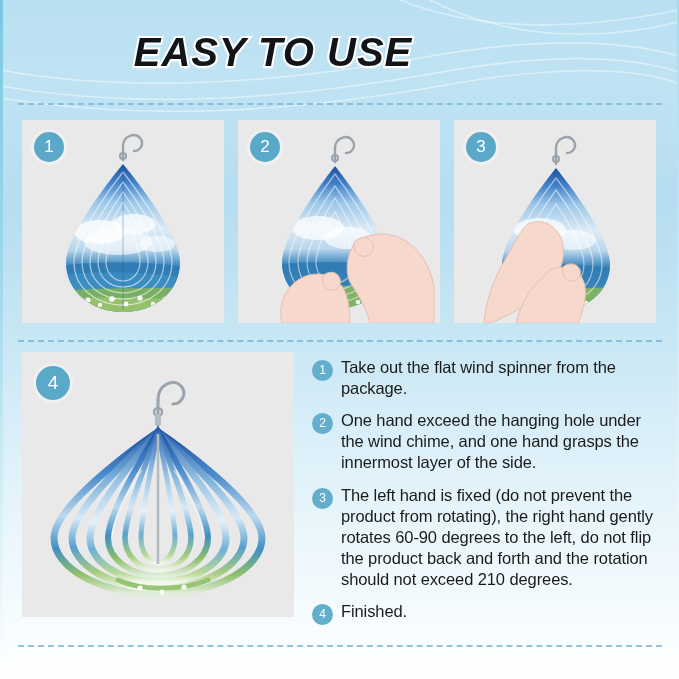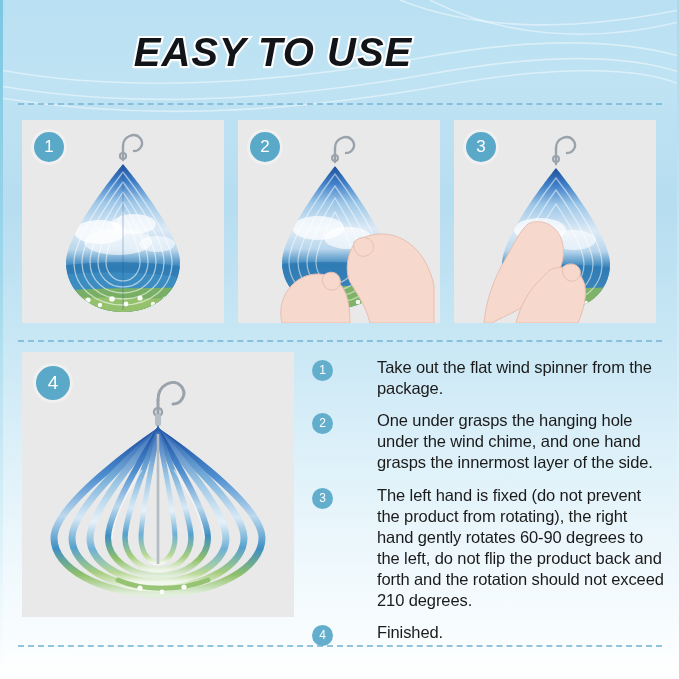--- a/index.html
+++ b/index.html
@@ -111,21 +111,20 @@
     line-height:21px;
     text-align:center;
     margin-right:8px;
     margin-top:3px;
   }
   .step .txt {
     font-size:16.5px;
     line-height:1.28;
     color:#1b1b1b;
     letter-spacing:-0.1px;
-    margin-left:36px;
   }
 </style>
 </head>
 <body>
 
 <div class="bg-waves">
   <svg viewBox="0 0 679 679" preserveAspectRatio="none">
     <g fill="none" stroke="#ffffff" stroke-opacity="0.45" stroke-width="1.6">
       <path d="M400,0 C470,28 560,34 679,10"></path>
       <path d="M430,0 C500,36 590,44 679,22"></path>
@@ -373,21 +372,21 @@
   <div class="badge">4</div>
 </div>
 
 <div class="steps">
   <div class="step">
     <div class="num">1</div>
     <div class="txt">Take out the flat wind spinner from the package.</div>
   </div>
   <div class="step">
     <div class="num">2</div>
-    <div class="txt">One under grasps the hanging hole under the wind chime, and one hand grasps the innermost layer of the side.</div>
+    <div class="txt">One hand exceed the hanging hole under the wind chime, and one hand grasps the innermost layer of the side.</div>
   </div>
   <div class="step">
     <div class="num">3</div>
     <div class="txt">The left hand is fixed (do not prevent the product from rotating), the right hand gently rotates 60-90 degrees to the left, do not flip the product back and forth and the rotation should not exceed 210 degrees.</div>
   </div>
   <div class="step">
     <div class="num">4</div>
     <div class="txt">Finished.</div>
   </div>
 </div>

